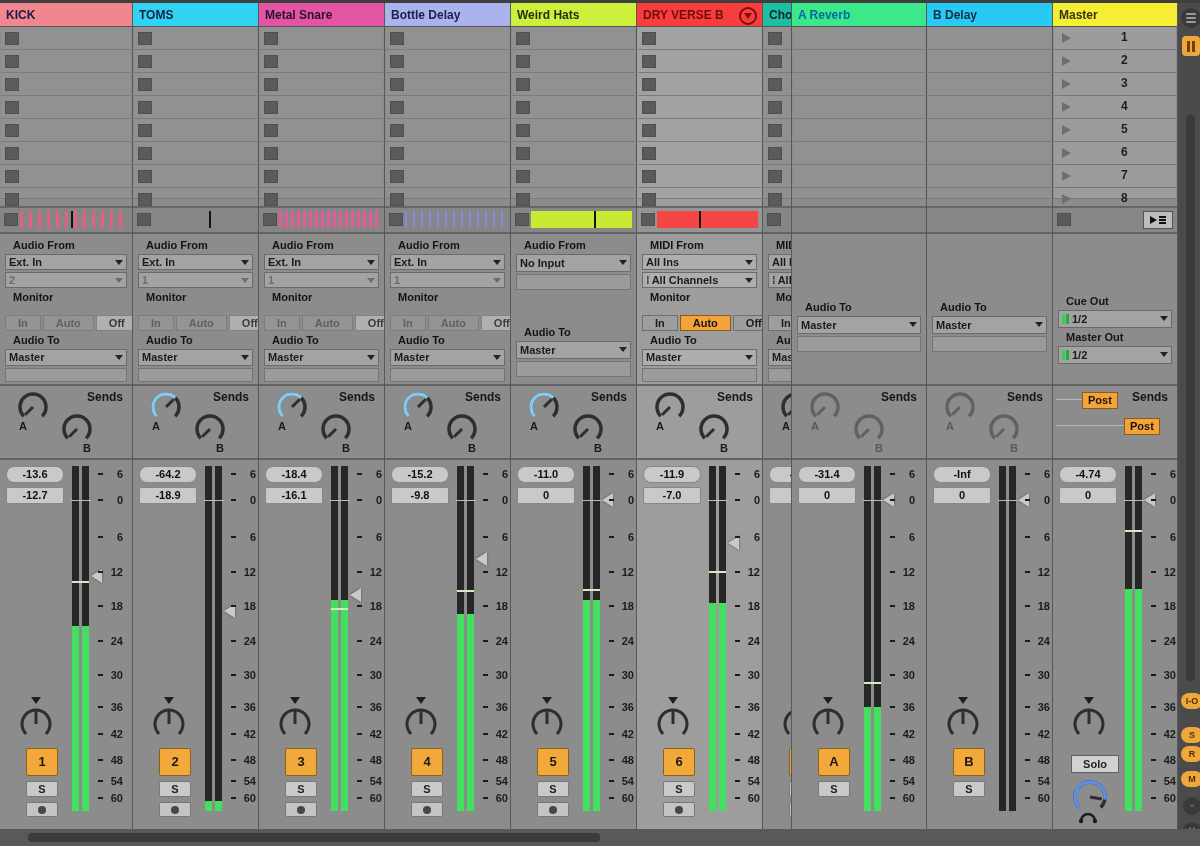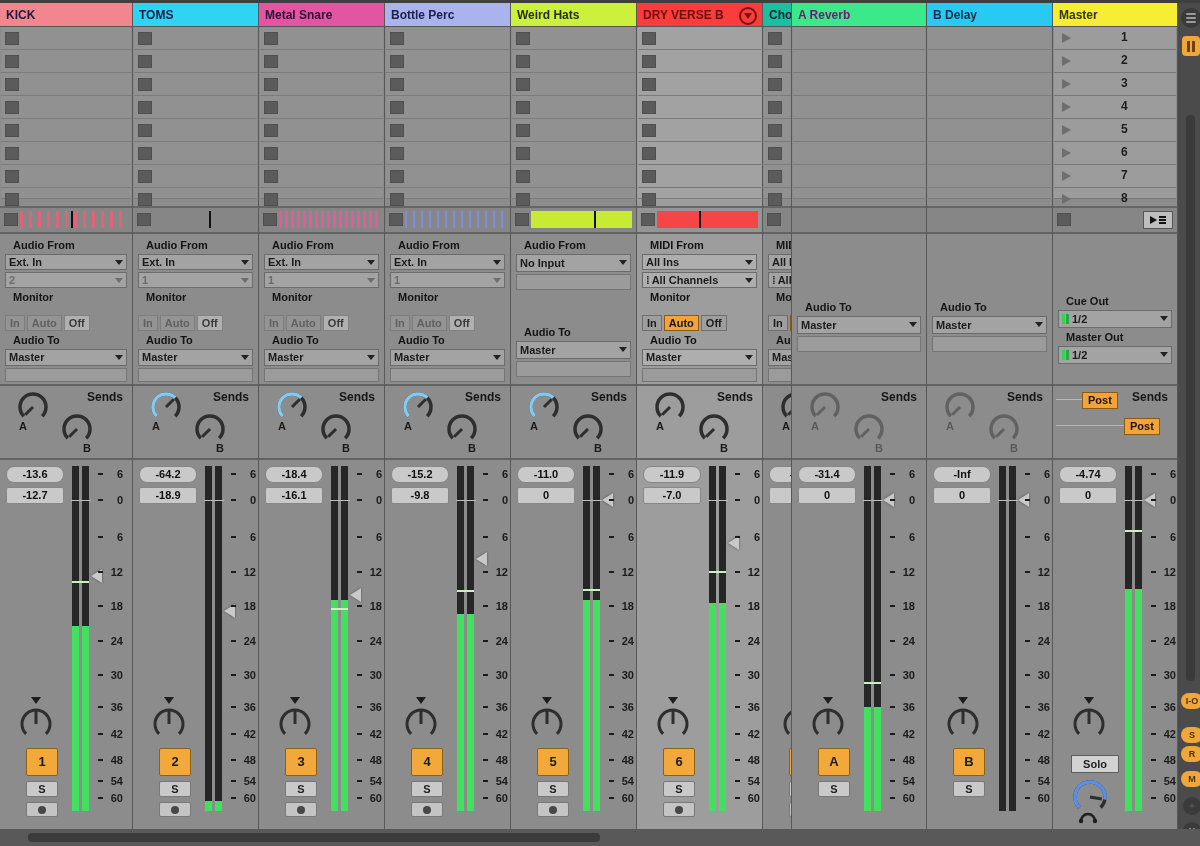--- a/index.html
+++ b/index.html
@@ -36,21 +36,21 @@
   .col.sel .dd{background:#aeaeae;}
   .dd .arrow{position:absolute;right:3px;top:5px;width:0;height:0;border-left:4px solid transparent;border-right:4px solid transparent;border-top:5px solid #222;}
   .dd.dim{color:#6c6c6c;}
   .dd.dim .arrow{border-top-color:#6c6c6c;}
   .midi-ch-icon{font-weight:bold;margin-right:2px;color:#2a2a2a;}
   .mini-meter{display:inline-flex;gap:1px;margin-right:3px;align-items:flex-end;}
   .mini-meter b{display:block;width:3px;background:#35d055;}
   .mini-meter b.l{height:10px;} .mini-meter b.r{height:10px;background:#2aa845;}
   .emptybox{height:14px;background:#9b9b9b;border:1px solid #757575;margin-bottom:2px;}
   .monrow{display:flex;gap:2px;margin-bottom:2px;}
-  .mbtn{height:14px;padding:0 4px;font-size:11px;font-weight:bold;border:1px solid #7d7d7d;
+  .mbtn{height:14px;padding:0 12px;font-size:11px;font-weight:bold;border:1px solid #7d7d7d;
         background:#949494;color:#606060;display:flex;align-items:center;margin-top:9px;}
   .mbtn.norm{color:#1c1c1c;background:#9e9e9e;border-color:#6f6f6f;}
   .mbtn.offsel{background:#b0b0b0;color:#3a3a3a;border-color:#828282;}
   .mbtn.lit{background:#f2a33c;color:#151515;border-color:#8a5c12;}
   .spacer{flex:0 0 auto;}
   .sends{height:72px;position:relative;border-bottom:2px solid #636363;}
   .sendlbl{position:absolute;right:9px;top:4px;font-size:12px;font-weight:bold;color:#161616;margin-left:16px;}
   .knobwrap{position:absolute;width:38px;height:46px;}
   .knobwrap.dim{opacity:.45;}
   .kl{position:absolute;bottom:2px;left:5px;font-size:11px;font-weight:bold;color:#1a1a1a;}
@@ -578,21 +578,21 @@
           <div class="sbtn">S</div>
           <div class="recbtn">
             <i></i>
           </div>
         </div>
       </div>
     </div>
     <div class="col" style="width: 125px;">
       <div class="wrap">
         <div class="hdr" style="background: rgb(170, 179, 238); color: rgb(32, 32, 74);">
-          <span>Bottle Perc</span>
+          <span>Bottle Delay</span>
         </div>
         <div class="grid">
           <div class="slot">
             <div class="stopbox"></div>
           </div>
           <div class="slot">
             <div class="stopbox"></div>
           </div>
           <div class="slot">
             <div class="stopbox"></div>
@@ -1120,21 +1120,21 @@
             </svg>
           </div>
           <div class="numbtn">7</div>
           <div class="sbtn">S</div>
           <div class="recbtn"></div>
         </div>
       </div>
     </div>
     <div class="col" style="width: 134px;">
       <div class="wrap">
-        <div class="hdr" style="background: rgb(60, 233, 138); color: #701a75;">
+        <div class="hdr" style="background: rgb(60, 233, 138); color: #0369a1;">
           <span>A Reverb</span>
         </div>
         <div class="grid">
           <div class="slot"></div>
           <div class="slot"></div>
           <div class="slot"></div>
           <div class="slot"></div>
           <div class="slot"></div>
           <div class="slot"></div>
           <div class="slot"></div>

